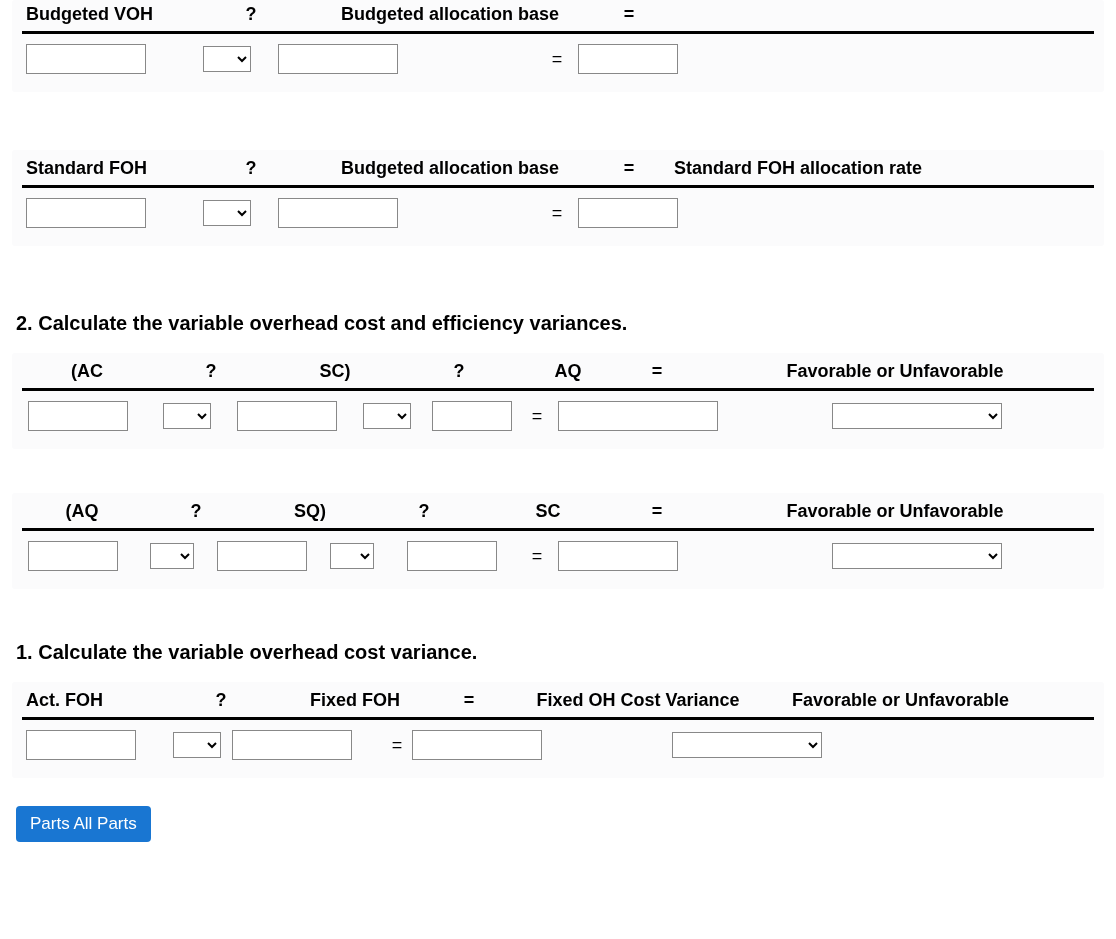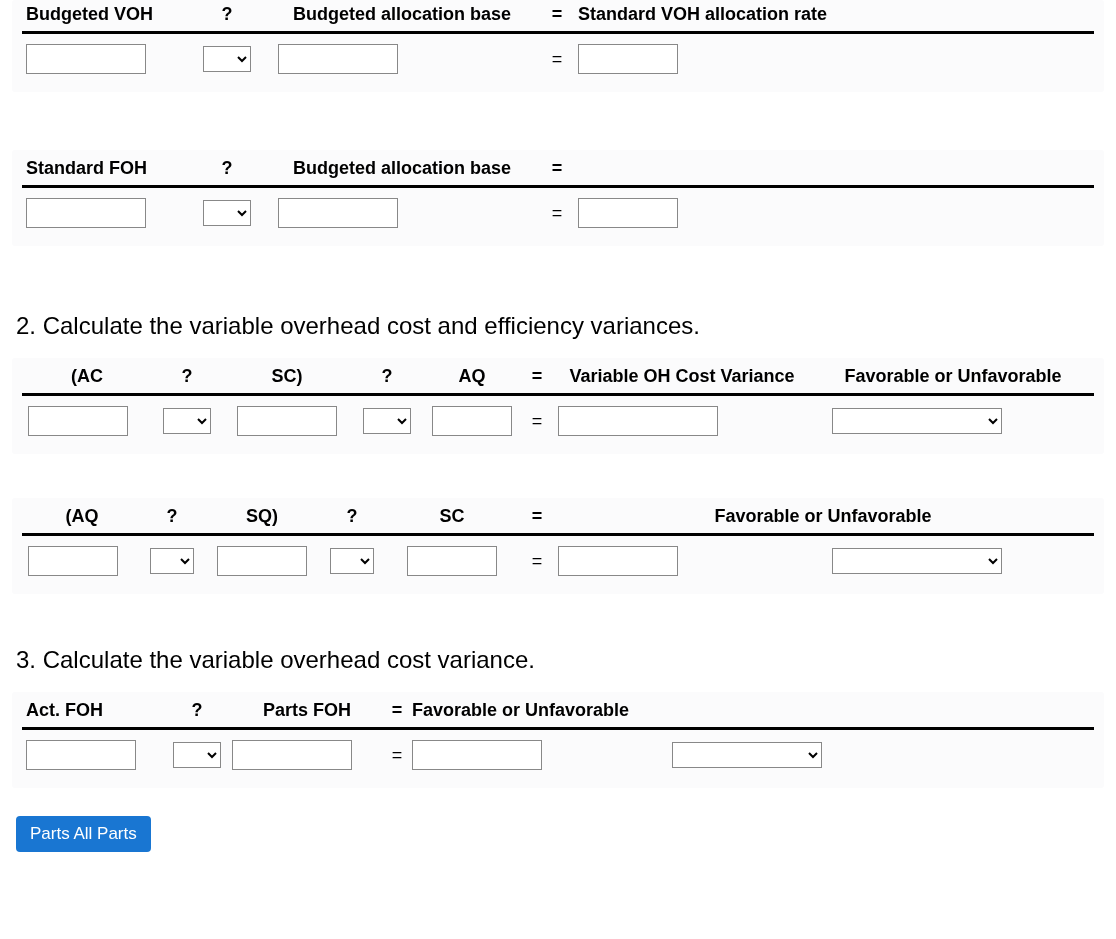--- a/index.html
+++ b/index.html
@@ -6,24 +6,24 @@
   body {
     font-family: "Segoe UI", Arial, sans-serif;
     font-size: 18px;
     color: #000;
     margin: 0;
     padding: 0 12px 20px 12px;
     background: #fff;
   }
   .hdr-row {
     display: flex;
-    align-items: center;
     border-bottom: 3px solid #000;
     font-weight: 700;
     padding: 4px 0 6px 0;
+    gap: 24px;
   }
   .inp-row {
     display: flex;
     align-items: center;
     padding: 10px 0 8px 0;
   }
   .cell { text-align: center; }
   input[type="text"] {
     height: 30px;
     border: 1px solid #888;
@@ -34,22 +34,22 @@
   select {
     height: 26px;
     border: 1px solid #888;
     background: #fff;
     font-size: 14px;
   }
   .eq { font-weight: 400; }
   .section-gap { height: 48px; }
   .section-gap-sm { height: 34px; }
   .prompt {
-    font-size: 24px;
-    font-weight: 400;
+    font-size: 20px;
+    font-weight: 700;
     margin: 8px 0 18px 4px;
   }
   .panel {
     background: #fbfbfc;
     border-radius: 3px;
     padding: 4px 10px 10px 10px;
     margin-bottom: 10px;
   }
   .submit-btn {
     background: #1976d2;
@@ -67,21 +67,20 @@
 
 
 
 
 <div class="panel" style="padding-top:0;">
   <div class="hdr-row">
     <div class="cell" style="width:170px;text-align:left;padding-left:4px;">Budgeted VOH</div>
     <div class="cell" style="width:70px;">?</div>
     <div class="cell" style="width:280px;">Budgeted allocation base</div>
     <div class="cell" style="width:30px;">=</div>
-    <div class="cell" style="flex:1;text-align:left;padding-left:6px;">Standard VOH allocation rate</div>
   </div>
   <div class="inp-row">
     <div class="cell" style="width:170px;text-align:left;padding-left:4px;">
       <input type="text" style="width: 120px;">
     </div>
     <div class="cell" style="width:70px;">
       <select style="width:48px;"><option></option></select>
     </div>
     <div class="cell" style="width:280px;text-align:left;padding-left:16px;">
       <input type="text" style="width: 120px;">
@@ -95,20 +94,21 @@
 
 <div class="section-gap"></div>
 
 
 <div class="panel">
   <div class="hdr-row">
     <div class="cell" style="width:170px;text-align:left;padding-left:4px;">Standard FOH</div>
     <div class="cell" style="width:70px;">?</div>
     <div class="cell" style="width:280px;">Budgeted allocation base</div>
     <div class="cell" style="width:30px;">=</div>
+    <div class="cell" style="flex:1;text-align:left;padding-left:6px;">Standard FOH allocation rate</div>
   </div>
   <div class="inp-row">
     <div class="cell" style="width:170px;text-align:left;padding-left:4px;">
       <input type="text" style="width: 120px;">
     </div>
     <div class="cell" style="width:70px;">
       <select style="width:48px;"><option></option></select>
     </div>
     <div class="cell" style="width:280px;text-align:left;padding-left:16px;">
       <input type="text" style="width: 120px;">
@@ -126,21 +126,20 @@
 
 
 <div class="panel">
   <div class="hdr-row">
     <div class="cell" style="width:130px;">(AC</div>
     <div class="cell" style="width:70px;">?</div>
     <div class="cell" style="width:130px;">SC)</div>
     <div class="cell" style="width:70px;">?</div>
     <div class="cell" style="width:100px;">AQ</div>
     <div class="cell" style="width:30px;">=</div>
-    <div class="cell" style="width:260px;">Variable OH Cost Variance</div>
     <div class="cell" style="flex:1;">Favorable or Unfavorable</div>
   </div>
   <div class="inp-row">
     <div class="cell" style="width:130px;text-align:left;padding-left:6px;">
       <input type="text" style="width: 100px;">
     </div>
     <div class="cell" style="width:70px;">
       <select style="width:48px;"><option></option></select>
     </div>
     <div class="cell" style="width:130px;">
@@ -196,29 +195,30 @@
       <input type="text" style="width: 120px;">
     </div>
     <div class="cell" style="flex:1;text-align:left;padding-left:20px;">
       <select style="width:170px;"><option></option></select>
     </div>
   </div>
 </div>
 
 <div class="section-gap-sm"></div>
 
-<div class="prompt">3. Calculate the variable overhead cost variance.</div>
+<div class="prompt">1. Calculate the variable overhead cost variance.</div>
 
 
 <div class="panel">
   <div class="hdr-row">
     <div class="cell" style="width:140px;text-align:left;padding-left:4px;">Act. FOH</div>
     <div class="cell" style="width:70px;">?</div>
-    <div class="cell" style="width:150px;">Parts FOH</div>
-    <div class="cell" style="width:30px;">=</div>
+    <div class="cell" style="width:150px;">Fixed FOH</div>
+    <div class="cell" style="width:30px;">=</div>
+    <div class="cell" style="width:260px;">Fixed OH Cost Variance</div>
     <div class="cell" style="flex:1;text-align:left;">Favorable or Unfavorable</div>
   </div>
   <div class="inp-row">
     <div class="cell" style="width:140px;text-align:left;padding-left:4px;">
       <input type="text" style="width: 110px;">
     </div>
     <div class="cell" style="width:70px;">
       <select style="width:48px;"><option></option></select>
     </div>
     <div class="cell" style="width:150px;text-align:left;">

